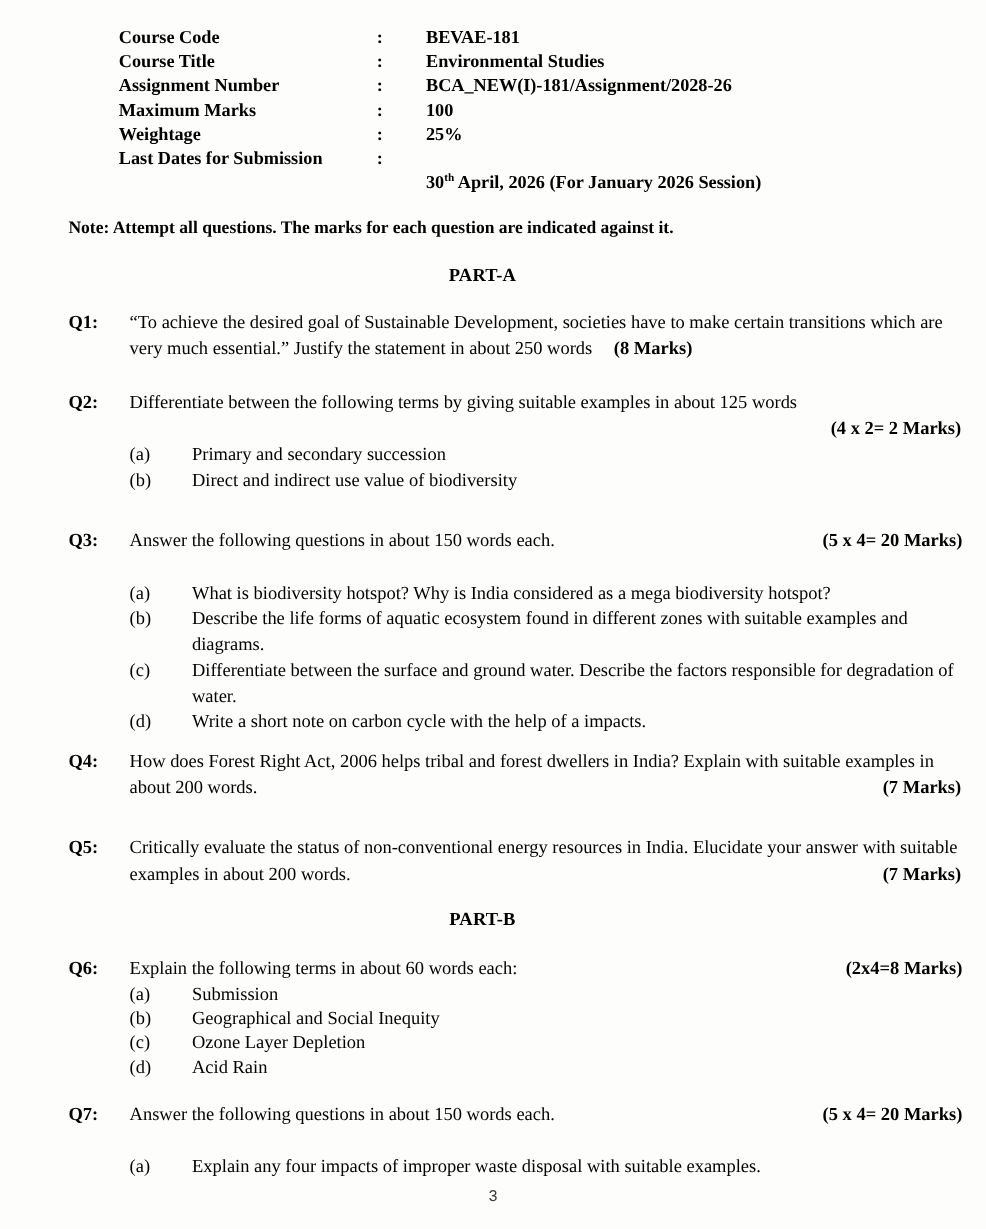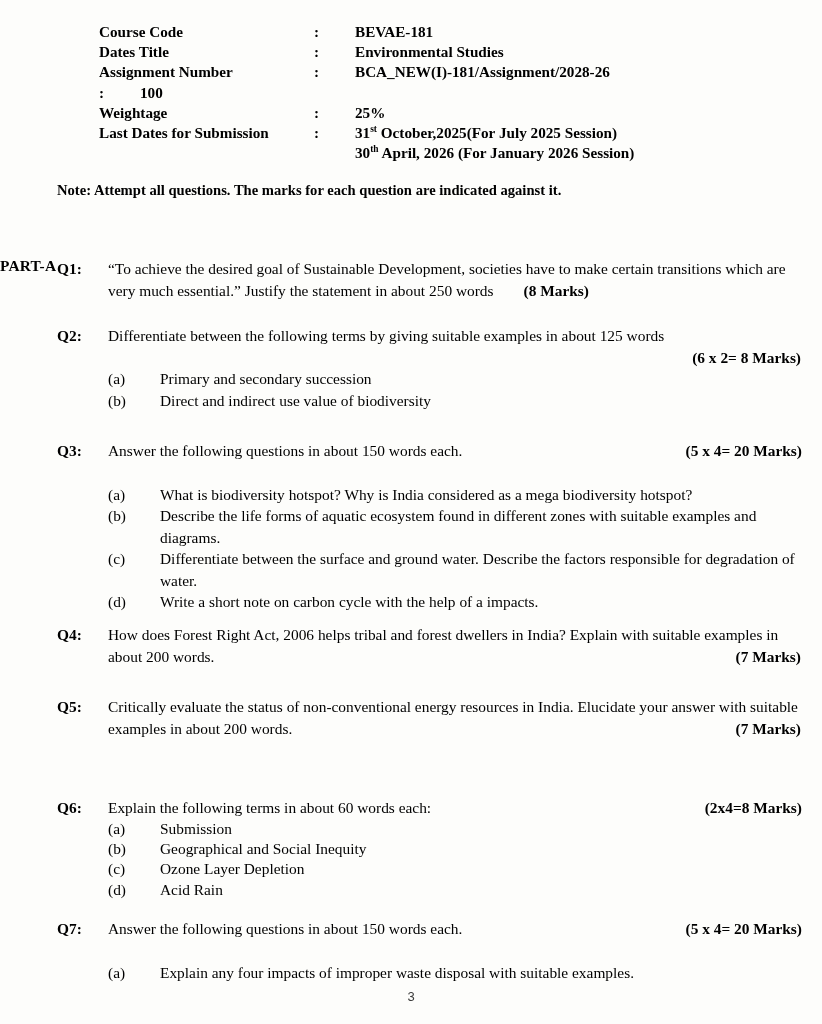--- a/index.html
+++ b/index.html
@@ -54,25 +54,24 @@
     font-size: 14.6px;
     white-space: nowrap;
     text-align: center;
   }
 
   
   .part-heading {
     position: absolute;
     left: 0;
     width: 804px;
-    text-align: left;
+    text-align: center;
     font-weight: bold;
     font-size: 15.4px;
     letter-spacing: 0.2px;
-    margin-top: 36px;
   }
   #part-a { top: 221px; }
   #part-b { top: 758px; }
 
   
   .q {
     position: absolute;
     left: 57px;
     width: 745px;
     font-size: 15.4px;
@@ -86,21 +85,21 @@
     position: absolute;
     left: 0;
     top: 0;
     font-weight: bold;
   }
   .q-text { display: inline; }
   .marks {
     font-weight: bold;
     white-space: nowrap;
   }
-  .marks-inline { margin-left: 30px; }
+  .marks-inline { margin-left: 18px; }
   .marks-right {
     display: block;
     text-align: right;
     padding-right: 1px;
   }
   .q-head-row {
     position: relative;
     padding-left: 51px;
     display: flex;
     justify-content: space-between;
@@ -145,68 +144,68 @@
 
   <div class="meta">
 
     <div class="meta-row">
       <span class="meta-label">Course Code</span>
       <span class="meta-colon">:</span>
       <span class="meta-value">BEVAE-181</span>
     </div>
 
     <div class="meta-row">
-      <span class="meta-label">Dates Title</span>
+      <span class="meta-label">Course Title</span>
       <span class="meta-colon">:</span>
       <span class="meta-value">Environmental Studies</span>
     </div>
 
     <div class="meta-row">
       <span class="meta-label">Assignment Number</span>
       <span class="meta-colon">:</span>
       <span class="meta-value">BCA_NEW(I)-181/Assignment/2028-26</span>
     </div>
 
     <div class="meta-row">
+      <span class="meta-label">Maximum Marks</span>
       <span class="meta-colon">:</span>
       <span class="meta-value">100</span>
     </div>
 
     <div class="meta-row">
       <span class="meta-label">Weightage</span>
       <span class="meta-colon">:</span>
       <span class="meta-value">25%</span>
     </div>
 
     <div class="meta-row">
       <span class="meta-label">Last Dates for Submission</span>
       <span class="meta-colon">:</span>
       <span class="meta-value">
-        <span><span>31</span><sup>st</sup><span> October,2025(For July 2025 Session)</span></span>
         <br>
         <span><span>30</span><sup>th</sup><span> April, 2026 (For January 2026  Session)</span></span>
       </span>
     </div>
 
   </div>
 
   <div class="note">Note: Attempt all questions. The marks for each question are indicated against it.</div>
 
   <div class="part-heading" id="part-a">PART-A</div>
 
   <div class="q" style="top:258px;">
     <div class="q-main">
       <span class="q-label">Q1:</span><span class="q-text">“To achieve the desired goal of Sustainable Development, societies have to make certain transitions which are very much essential.” Justify the statement in about 250 words</span><span class="marks marks-inline">(8 Marks)</span>
     </div>
   </div>
 
   <div class="q" style="top:325px;">
     <div class="q-main">
       <span class="q-label">Q2:</span><span class="q-text">Differentiate between the following terms by giving suitable examples in about 125 words</span>
-      <span class="marks marks-right">(6 x 2= 8 Marks)</span>
+      <span class="marks marks-right">(4 x 2= 2 Marks)</span>
     </div>
     <ul class="subs">
       <li class="sub">
         <span class="sub-letter">(a)</span>
         <span>Primary and secondary succession</span>
       </li>
       <li class="sub">
         <span class="sub-letter">(b)</span>
         <span>Direct and indirect use value of biodiversity</span>
       </li>
@@ -246,20 +245,21 @@
     </div>
   </div>
 
   <div class="q" style="top:696px;">
     <div class="q-main">
       <span class="q-label">Q5:</span><span class="q-text">Critically evaluate the status of non-conventional energy resources in India. Elucidate your answer with suitable examples in about 200 words.</span>
       <span class="marks marks-right" style="margin-top:-21.5px;">(7 Marks)</span>
     </div>
   </div>
 
+  <div class="part-heading" id="part-b">PART-B</div>
 
   <div class="q" style="top:797px;">
     <div class="q-head-row">
       <span class="q-label">Q6:</span>
       <span class="q-text">Explain the following terms in about 60 words each:</span>
       <span class="marks">(2x4=8 Marks)</span>
     </div>
     <ul class="subs tight">
       <li class="sub">
         <span class="sub-letter">(a)</span>

